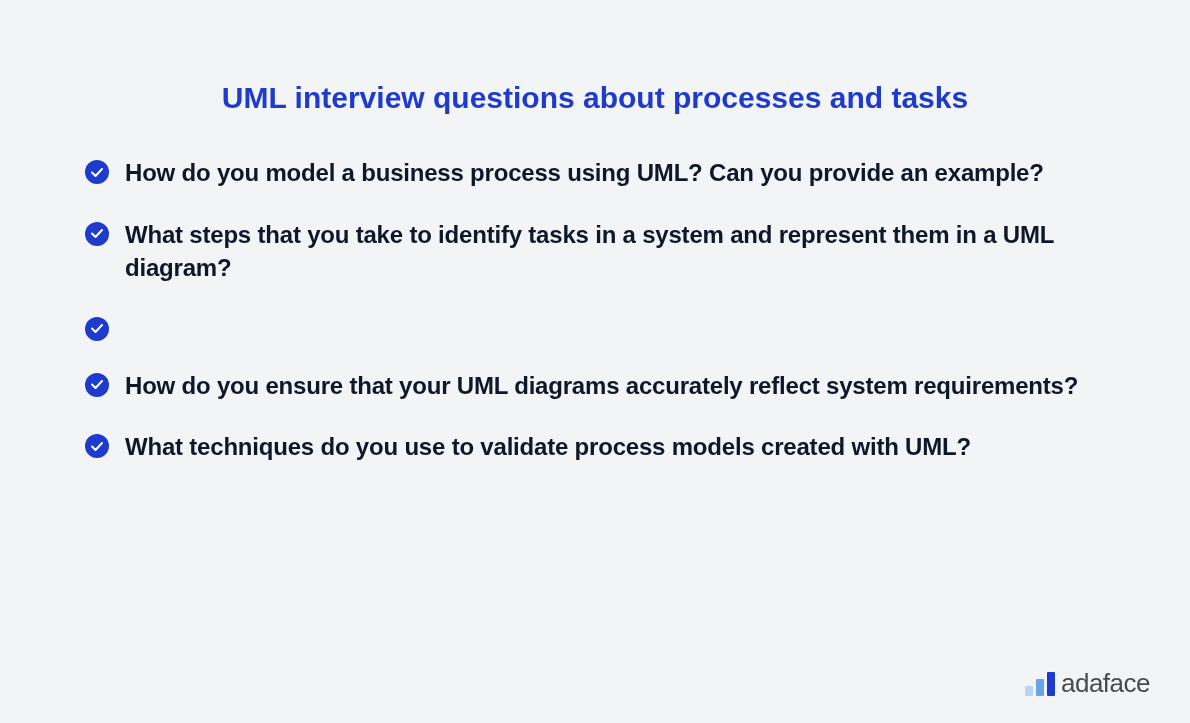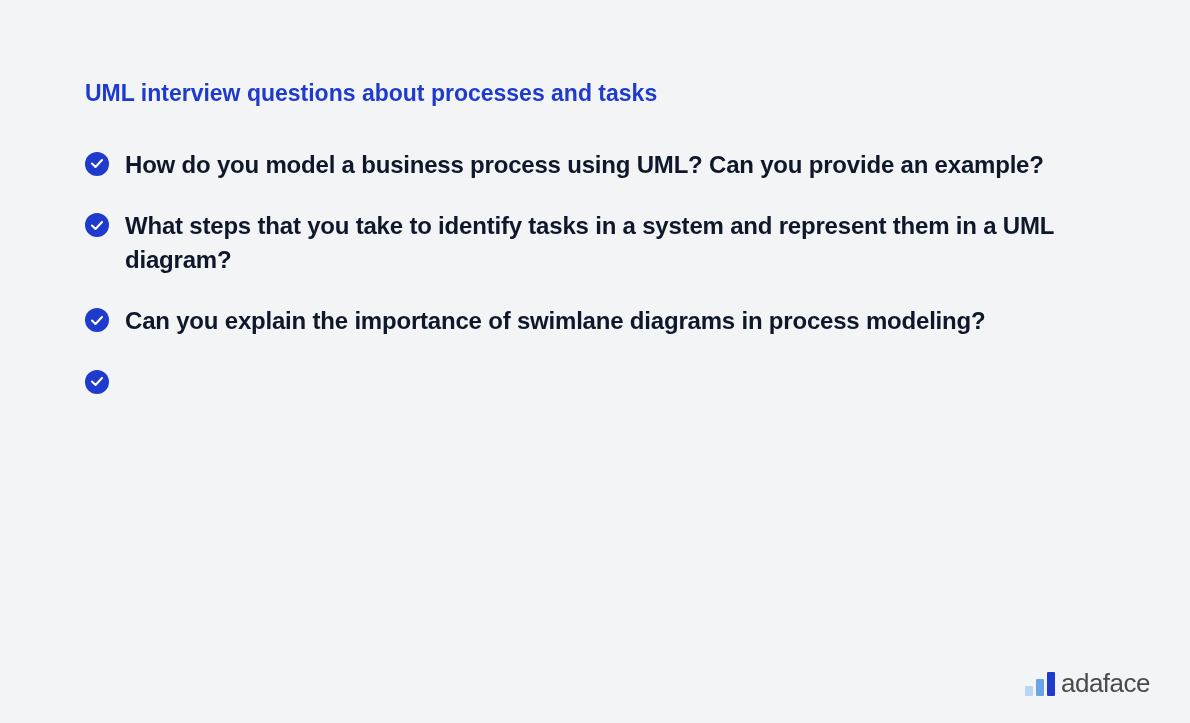--- a/index.html
+++ b/index.html
@@ -12,24 +12,25 @@
       width: 1190px;
       height: 723px;
       background-color: #f3f4f6;
       font-family: -apple-system, BlinkMacSystemFont, 'Segoe UI', Helvetica, Arial, sans-serif;
       position: relative;
       padding: 80px 85px 60px 85px;
     }
     
     .heading {
       color: #1e3bce;
-      font-size: 23px;
+      font-size: 30px;
       font-weight: 700;
       margin-bottom: 40px;
       line-height: 1.2;
+      text-align: center;
     }
     
     .list {
       list-style: none;
     }
     
     .list-item {
       display: flex;
       align-items: flex-start;
       margin-bottom: 28px;
@@ -136,30 +137,40 @@
     <span class="item-text">What steps that you take to identify tasks in a system and represent them in a UML diagram?</span>
   </li>
   <li class="list-item">
     <span class="check-icon">
       <span class="check-circle">
         <svg class="check-mark" viewBox="0 0 12 9" fill="none">
           <path d="M1 4.5L4.5 8L11 1" stroke="white" stroke-width="2" stroke-linecap="round" stroke-linejoin="round"></path>
         </svg>
       </span>
     </span>
-    <span class="item-text">Can you explain the importance of swimlane diagrams in process modeling?</span>
   </li>
   <li class="list-item">
     <span class="check-icon">
       <span class="check-circle">
         <svg class="check-mark" viewBox="0 0 12 9" fill="none">
           <path d="M1 4.5L4.5 8L11 1" stroke="white" stroke-width="2" stroke-linecap="round" stroke-linejoin="round"></path>
         </svg>
       </span>
     </span>
+    <span class="item-text">How do you ensure that your UML diagrams accurately reflect system requirements?</span>
+  </li>
+  <li class="list-item">
+    <span class="check-icon">
+      <span class="check-circle">
+        <svg class="check-mark" viewBox="0 0 12 9" fill="none">
+          <path d="M1 4.5L4.5 8L11 1" stroke="white" stroke-width="2" stroke-linecap="round" stroke-linejoin="round"></path>
+        </svg>
+      </span>
+    </span>
+    <span class="item-text">What techniques do you use to validate process models created with UML?</span>
   </li>
 </ul>
 
 <div class="logo">
   <span class="logo-bars">
     <span class="bar bar1"></span>
     <span class="bar bar2"></span>
     <span class="bar bar3"></span>
   </span>
   <span class="logo-text">adaface</span>

